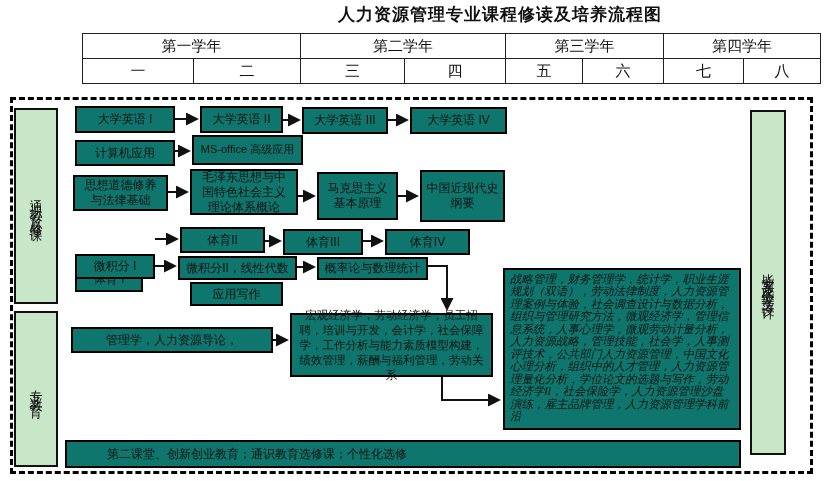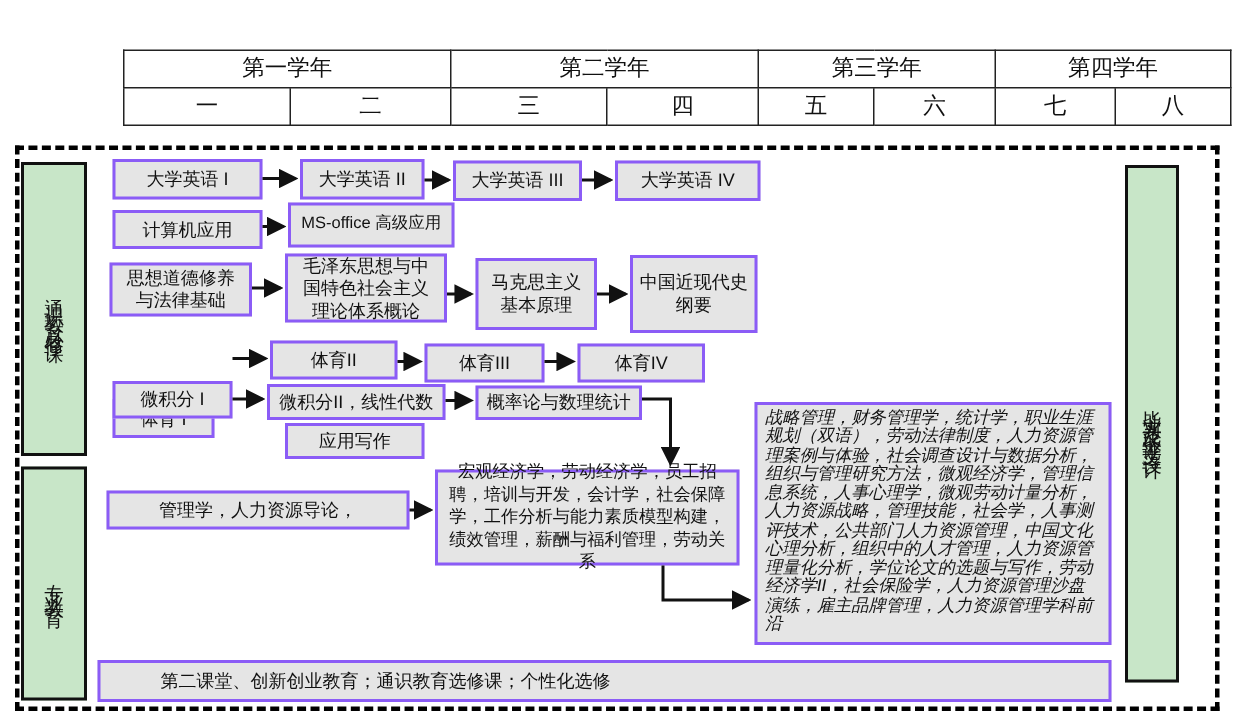--- a/index.html
+++ b/index.html
@@ -23,38 +23,39 @@
     border:3px dashed #000;background:#fff;
   }
   .vlabel{
     position:absolute;background:#c8e6c8;border:2px solid #111;
     display:flex;align-items:center;justify-content:center;
     writing-mode:vertical-rl;text-orientation:upright;
     font-size:13px;letter-spacing:5px;line-height:1;
   }
   .vlabel.paren{text-orientation:mixed;}
   .cbox{
-    position:absolute;background:#e5e5e5;border:2px solid #8b5cf6;
+    position:absolute;background:#0f766e;border:2px solid #000000;
     display:flex;align-items:center;justify-content:center;text-align:center;
     font-size:12px;line-height:1.25;box-sizing:border-box;
   }
   .cbox.small{font-size:11px;}
   .cbox.bigtext{
     font-size:11.5px;line-height:12.45px;text-align:left;
     align-items:flex-start;justify-content:flex-start;padding:3px 5px;font-style:italic;
   }
   .cbox.macro{font-size:11.5px;line-height:15px;padding:1px 3px;}
   .cbox.bar{justify-content:flex-start;text-align:left;padding-left:40px;}
   svg.arrows{position:absolute;left:0;top:0;pointer-events:none;}
 </style>
 </head>
 <body>
 
 <div id="canvas">
 
+  <div class="title">人力资源管理专业课程修读及培养流程图</div>
 
   <table class="semtable">
     <colgroup>
       <col style="width:111px">
         <col style="width:107px">
         <col style="width:104px">
         <col style="width:101px">
       <col style="width:77px">
         <col style="width:81px">
         <col style="width:80px">

